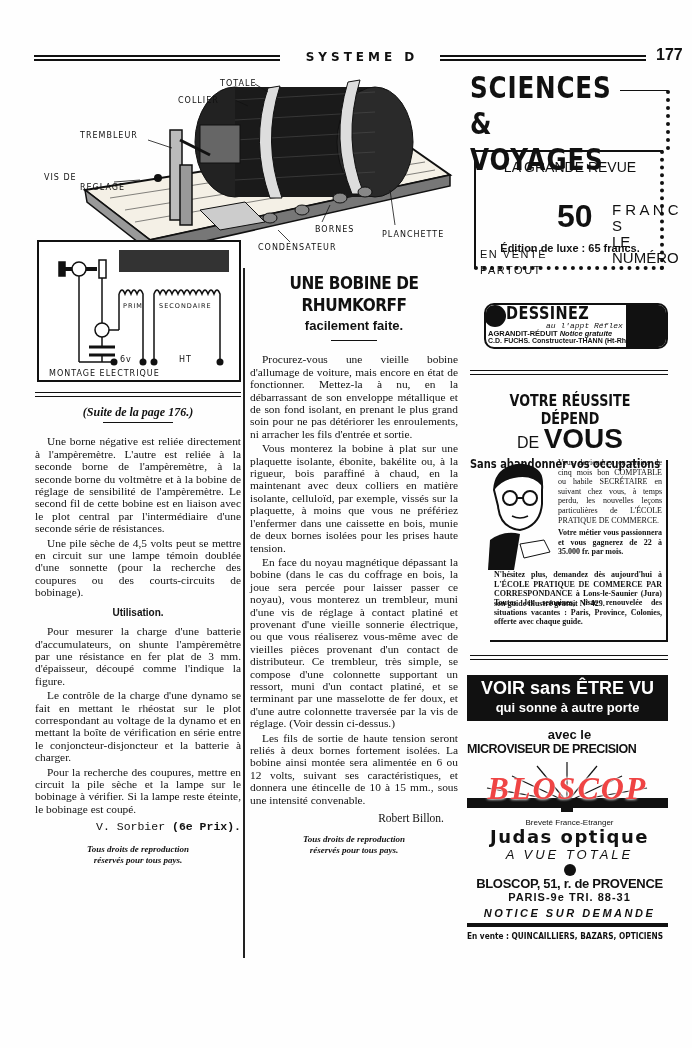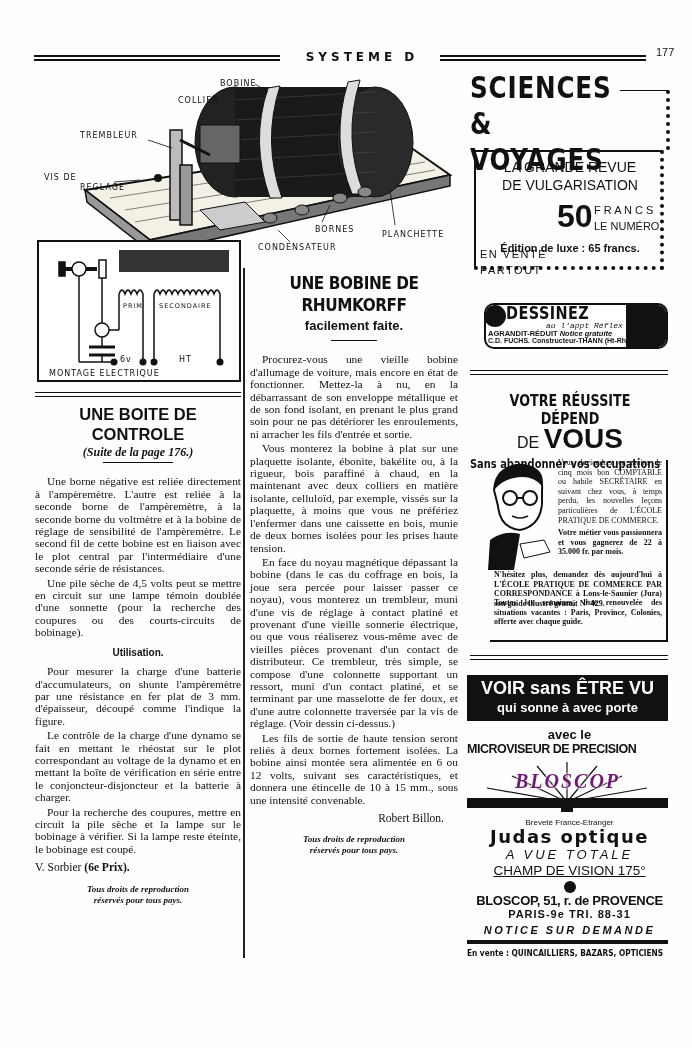--- a/index.html
+++ b/index.html
@@ -4,21 +4,21 @@
 <style>
   html, body { margin:0; padding:0; background:#fefefe; }
   body { width:692px; height:1048px; position:relative; overflow:hidden; color:#111;
          font-family:"Liberation Serif", serif; }
   .abs { position:absolute; }
 
   
   .hdr-line { position:absolute; height:6px; border-top:2px solid #111; border-bottom:2px solid #111; box-sizing:border-box; }
   .hdr-title { position:absolute; top:50px; left:292px; width:140px; text-align:center;
                font-family:"DejaVu Sans", sans-serif; font-size:12px; letter-spacing:4px; font-weight:bold; }
-  .page-num { position:absolute; top:46px; left:656px; font-family:"Liberation Sans", sans-serif; font-weight:normal; font-size:11px; }
+  .page-num { position:absolute; top:46px; left:656px; font-family:"Liberation Sans", sans-serif; font-weight:bold; font-size:16px; }
 
   
   .fig-label { position:absolute; font-family:"DejaVu Sans", sans-serif; font-size:8px; letter-spacing:1px; white-space:nowrap; }
   .circuit-box { position:absolute; left:37px; top:240px; width:204px; height:142px; border:2px solid #111; background:#fff; box-sizing:border-box; }
 
   
   .col { position:absolute; font-size:11.4px; line-height:12.4px; text-align:justify; }
   .col p { margin:0 0 2px 0; text-indent:12px; }
   .art-title { font-family:"Liberation Sans", sans-serif; font-weight:bold; text-align:center; }
   .subhead { font-family:"Liberation Sans", sans-serif; font-weight:bold; text-align:center; font-size:10px; margin:8px 0 6px; }
@@ -85,21 +85,21 @@
     <g stroke="#111" stroke-width="0.8" fill="none">
       <path d="M225,14 L238,22"></path>
         <path d="M205,30 L218,36"></path>
       <path d="M118,70 L142,78"></path>
         <path d="M84,112 L110,110"></path>
       <path d="M292,152 L300,135"></path>
         <path d="M365,155 L360,120"></path>
       <path d="M260,172 L248,160"></path>
     </g>
   </svg>
-  <span class="fig-label" style="left:190px; top:9px;">BOBINE</span>
+  <span class="fig-label" style="left:190px; top:9px;">TOTALE</span>
   <span class="fig-label" style="left:148px; top:26px;">COLLIER</span>
   <span class="fig-label" style="left:50px; top:61px;">TREMBLEUR</span>
   <span class="fig-label" style="left:14px; top:103px;">VIS DE</span>
   <span class="fig-label" style="left:14px; top:113px;margin-left:36px;">REGLAGE</span>
   <span class="fig-label" style="left:285px; top:155px;">BORNES</span>
   <span class="fig-label" style="left:352px; top:160px;">PLANCHETTE</span>
   <span class="fig-label" style="left:228px; top:173px;">CONDENSATEUR</span>
 </div>
 
 <div class="circuit-box">
@@ -132,30 +132,29 @@
   </svg>
   <span class="fig-label" style="left:84px; top:60px; font-size:6.5px;">PRIM</span>
   <span class="fig-label" style="left:120px; top:60px; font-size:6.5px;">SECONDAIRE</span>
   <span class="fig-label" style="left:81px; top:113px;">6v</span>
   <span class="fig-label" style="left:140px; top:113px;">HT</span>
   <span class="fig-label" style="left:10px; top:127px;">MONTAGE ELECTRIQUE</span>
 </div>
 
 <div class="abs" style="left:35px; top:392px; width:206px; height:5px; border-top:1.5px solid #111; border-bottom:1.5px solid #111; box-sizing:border-box;"></div>
 <div class="col" style="left:35px; top:404px; width:206px;">
-  <div class="art-title" style="font-size:16.5px; line-height:20px;">UNE BOITE DE CONTROLE</div>
   <div style="text-align:center; font-style:italic; font-weight:bold; font-size:12px; margin-top:2px;">(Suite de la page 176.)</div>
   <div class="rule-short"></div>
   <p>Une borne négative est reliée directement à l'ampèremètre. L'autre est reliée à la seconde borne de l'ampèremètre, à la seconde borne du voltmètre et à la bobine de réglage de sensibilité de l'ampèremètre. Le second fil de cette bobine est en liaison avec le plot central par l'intermédiaire d'une seconde série de résistances.</p>
   <p>Une pile sèche de 4,5 volts peut se mettre en circuit sur une lampe témoin doublée d'une sonnette (pour la recherche des coupures ou des courts-circuits de bobinage).</p>
   <div class="subhead">Utilisation.</div>
   <p>Pour mesurer la charge d'une batterie d'accumulateurs, on shunte l'ampèremètre par une résistance en fer plat de 3 mm. d'épaisseur, découpé comme l'indique la figure.</p>
   <p>Le contrôle de la charge d'une dynamo se fait en mettant le rhéostat sur le plot correspondant au voltage de la dynamo et en mettant la boîte de vérification en série entre le conjoncteur-disjoncteur et la batterie à charger.</p>
   <p>Pour la recherche des coupures, mettre en circuit la pile sèche et la lampe sur le bobinage à vérifier. Si la lampe reste éteinte, le bobinage est coupé.</p>
-  <div class="sig" style="text-align:left;">
+  <div class="sig" style="text-align:right;font-family:Liberation Mono, monospace;">
     <span>V. Sorbier</span>
     <b>(6e Prix).</b>
   </div>
   <div class="rights">
     <div>Tous droits de reproduction</div>
     <div>réservés pour tous pays.</div>
   </div>
 </div>
 
 <div class="abs" style="left:243px; top:268px; width:1.5px; height:690px; background:#222;"></div>
@@ -175,28 +174,27 @@
 </div>
 
 <div class="ad" style="left:470px; top:70px; width:200px; height:205px;">
   <div class="sv-title">SCIENCES</div>
   <div class="sv-title">&amp; VOYAGES</div>
   <div class="abs" style="left:150px; top:20px; width:48px; border-top:1.5px solid #111;"></div>
   <div class="abs dash-border" style="left:4px; top:80px; width:190px; height:120px; border-left:2px solid #111; border-top:2px solid #111; box-sizing:border-box;"></div>
   <div class="abs" style="left:196px; top:20px; width:0; height:60px; border-right:4px dotted #111;"></div>
   <div class="abs" style="left:8px; top:88px; width:184px; text-align:center; font-size:14px; line-height:18px;">
     <div>LA GRANDE REVUE</div>
-    <div>DE VULGARISATION</div>
   </div>
   <div class="abs" style="left:10px; top:132px; font-size:11px; line-height:16px; letter-spacing:1.5px;margin-top:44px;">
     <div>EN VENTE</div>
     <div>PARTOUT</div>
   </div>
   <div class="abs" style="left:87px; top:128px; font-size:32px; font-weight:bold; line-height:36px;">50</div>
-  <div class="abs" style="left:124px; top:132px; font-size:11px; line-height:16px;">
+  <div class="abs" style="left:142px; top:132px; font-size:15px; line-height:16px;">
     <div>F R A N C S</div>
     <div>LE NUMÉRO</div>
   </div>
   <div class="abs" style="left:8px; top:172px; width:184px; text-align:center; font-size:11px; font-weight:bold;">Édition de luxe : 65 francs.</div>
 </div>
 
 <div class="ad" style="left:484px; top:303px; width:180px; height:42px; border:2px solid #111; border-radius:10px; background:#fff; overflow:hidden;">
   <div class="abs" style="left:-2px; top:0px; width:22px; height:22px; border-radius:50%; background:#111;"></div>
   <div class="abs" style="left:20px; top:-2px; font-family:'DejaVu Sans', sans-serif; font-weight:bold; font-size:17px; letter-spacing:0.5px; transform:scaleX(0.85); transform-origin:left;">DESSINEZ</div>
   <div class="abs" style="left:60px; top:16px; font-family:Liberation Mono, monospace; font-style:italic; font-size:8px;">au l'appt Réflex</div>
@@ -233,43 +231,42 @@
   <div class="abs" style="left:88px; top:136px; width:104px; font-family:'Liberation Serif', serif; font-weight:bold; font-size:8px; line-height:9.6px; text-align:justify;">Votre métier vous passionnera et vous gagnerez de 22 à 35.000 fr. par mois.</div>
   <div class="abs" style="left:24px; top:178px; width:168px; font-family:'Liberation Serif', serif; font-weight:bold; font-size:8px; line-height:9.6px; text-align:justify;">N'hésitez plus, demandez dès aujourd'hui à L'ÉCOLE PRATIQUE DE COMMERCE PAR CORRESPONDANCE à Lons-le-Saunier (Jura) son guide illustré gratuit N° 429.</div>
   <div class="abs" style="left:24px; top:206px; width:168px; font-family:'Liberation Serif', serif; font-weight:bold; font-size:8px; line-height:9.6px; text-align:justify;">Toutes les semaines, liste renouvelée des situations vacantes : Paris, Province, Colonies, offerte avec chaque guide.</div>
   <div class="abs" style="left:20px; top:248px; width:178px; height:2px; background:#111;"></div>
 </div>
 <div class="abs" style="left:470px; top:655px; width:198px; height:5px; border-top:1.5px solid #111; border-bottom:1.5px solid #111; box-sizing:border-box;"></div>
 
 <div class="ad" style="left:467px; top:675px; width:205px; height:310px;">
   <div class="inv" style="width:201px; height:46px; text-align:center; padding-top:3px; box-sizing:border-box;">
     <div style="font-weight:bold; font-size:18px; line-height:21px;">VOIR sans ÊTRE VU</div>
-    <div style="font-weight:bold; font-size:13px; line-height:17px;">qui sonne à avec porte</div>
+    <div style="font-weight:bold; font-size:13px; line-height:17px;">qui sonne à autre porte</div>
   </div>
   <div style="text-align:center; font-size:13px; font-weight:bold; margin-top:6px;">avec le</div>
   <div style="font-size:12.5px; font-weight:bold; letter-spacing:-0.5px;">MICROVISEUR DE PRECISION</div>
   <div style="position:relative; height:52px; margin-top:4px;">
     <svg width="205" height="52" viewBox="0 0 205 52">
       <g stroke="#111" stroke-width="1.2">
         <line x1="100" y1="42" x2="100" y2="2"></line>
           <line x1="100" y1="42" x2="70" y2="6"></line>
         <line x1="100" y1="42" x2="130" y2="6"></line>
           <line x1="100" y1="42" x2="45" y2="16"></line>
         <line x1="100" y1="42" x2="155" y2="16"></line>
           <line x1="100" y1="42" x2="20" y2="28"></line>
         <line x1="100" y1="42" x2="180" y2="28"></line>
       </g>
       <rect x="0" y="38" width="201" height="10" fill="#111"></rect>
       <rect x="94" y="46" width="12" height="6" fill="#111"></rect>
     </svg>
-    <div class="abs" style="left:0; top:10px; width:201px; text-align:center; font-family:'Liberation Serif', serif; font-weight:bold; font-style:italic; font-size:20px; letter-spacing:2px; color:#701a75; text-shadow:0 0 3px #fff,0 0 3px #fff;">BLOSCOP</div>
+    <div class="abs" style="left:0; top:10px; width:201px; text-align:center; font-family:'Liberation Serif', serif; font-weight:bold; font-style:italic; font-size:32px; letter-spacing:2px; color:#ef4444; text-shadow:0 0 3px #fff,0 0 3px #fff;">BLOSCOP</div>
   </div>
   <div style="text-align:center; font-size:8px; margin-top:6px;">Breveté France-Etranger</div>
   <div style="text-align:center; font-family:'DejaVu Sans', sans-serif; font-weight:bold; font-size:18px; letter-spacing:1.5px; line-height:20px;">Judas optique</div>
   <div style="text-align:center; font-style:italic; font-size:13px; letter-spacing:3px; line-height:15px;">A VUE TOTALE</div>
-  <div style="text-align:center; font-size:13.5px; line-height:17px; text-decoration:underline;">CHAMP DE VISION 175°</div>
   <div style="width:12px; height:12px; border-radius:50%; background:#111; margin:2px auto 0;"></div>
   <div style="text-align:center; font-size:13px; font-weight:bold; line-height:15px; letter-spacing:-0.3px;">BLOSCOP, 51, r. de PROVENCE</div>
   <div style="text-align:center; font-size:11px; font-weight:bold; line-height:13px; letter-spacing:1px;">PARIS-9e  TRI. 88-31</div>
   <div style="text-align:center; font-size:11px; font-weight:bold; font-style:italic; letter-spacing:2.5px; margin-top:3px;">NOTICE SUR DEMANDE</div>
   <div style="width:201px; height:4px; background:#111; margin-top:4px;"></div>
   <div style="font-family:'DejaVu Sans', sans-serif; font-weight:bold; font-size:9px; white-space:nowrap; margin-top:4px; transform:scaleX(0.82); transform-origin:left;">En vente : QUINCAILLIERS, BAZARS, OPTICIENS</div>
 </div>
 
 </body></html>

